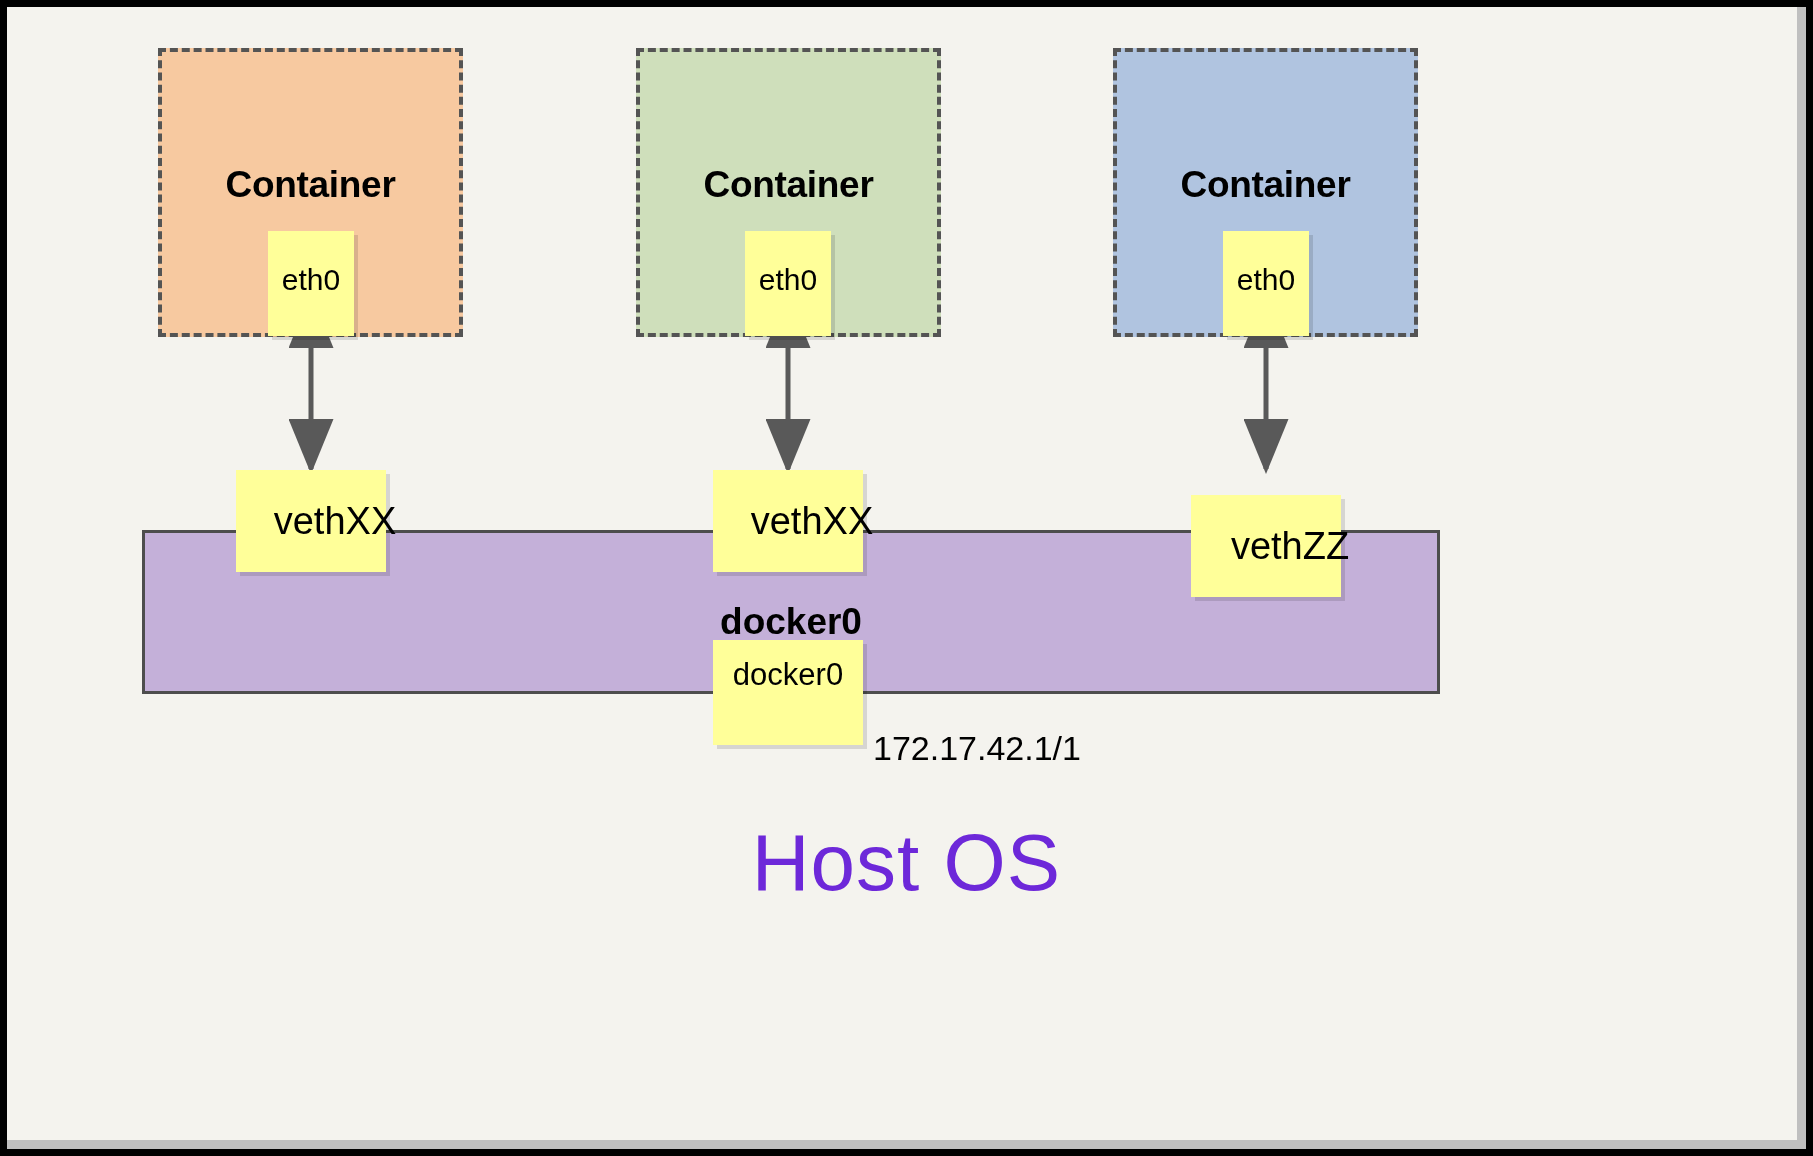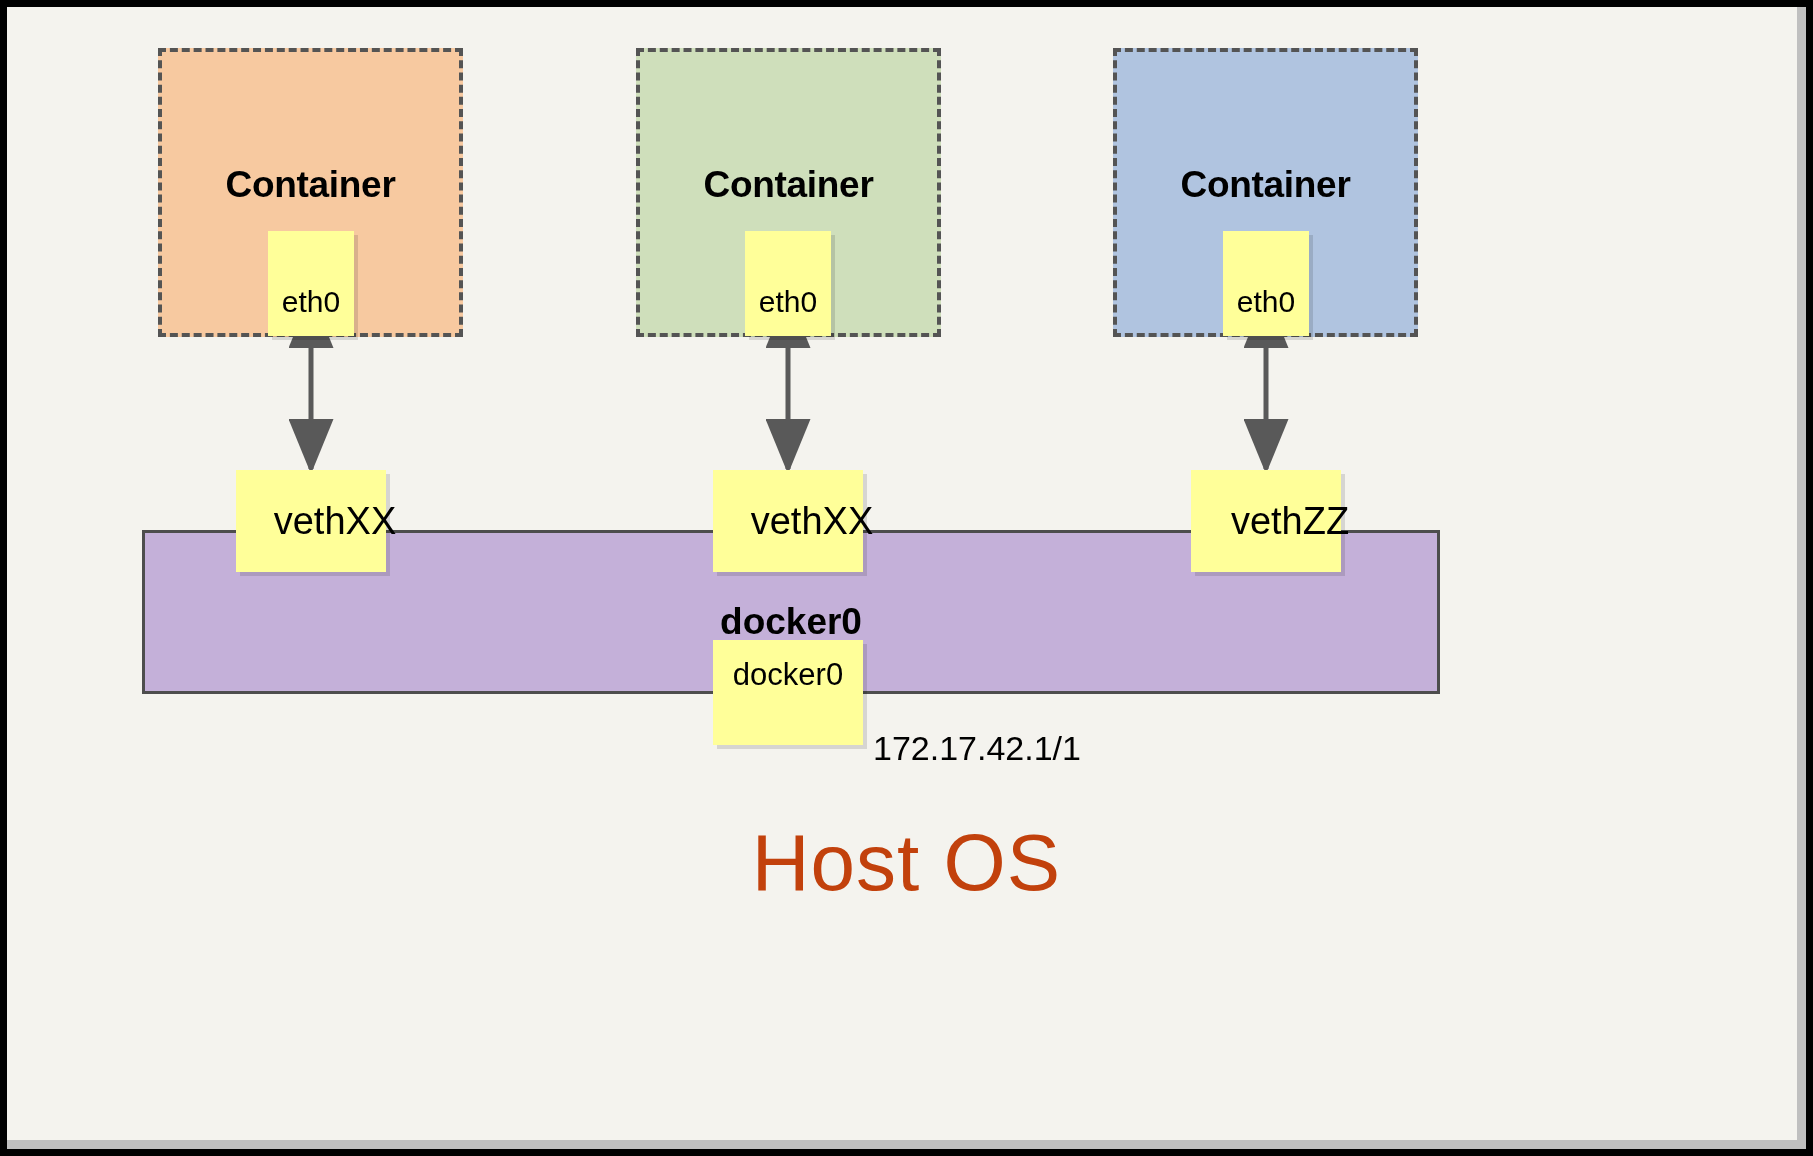--- a/index.html
+++ b/index.html
@@ -77,21 +77,21 @@
     display: flex;
     align-items: center;
     justify-content: center;
     font-size: 30px;
     color: #000000;
     box-sizing: border-box;
   }
   .ybox.eth {
     width: 86px;
     height: 105px;
-    padding-top: 54px;
+    padding-top: 32px;
     align-items: flex-start;
   }
   .ybox.veth {
     width: 150px;
     height: 102px;
     font-size: 38px;
     padding-left: 48px;
   }
   .ybox.dockerif {
     width: 150px;
@@ -145,21 +145,21 @@
 
   
   #host-os {
     position: absolute;
     left: 0;
     top: 810px;
     width: 1799px;
     text-align: center;
     font-size: 80px;
     font-weight: 300;
-    color: #c2410c;
+    color: #6d28d9;
     letter-spacing: 1px;
   }
 </style>
 </head>
 <body>
 
 <div id="canvas">
   <div id="page">
 
     <div id="docker0-bar">
@@ -203,21 +203,21 @@
     <div class="ybox eth" style="left:1216px; top:224px;">
       <span>eth0</span>
     </div>
 
     <div class="ybox veth" style="left:229px; top:463px;">
       <span>vethXX</span>
     </div>
     <div class="ybox veth" style="left:706px; top:463px;">
       <span>vethXX</span>
     </div>
-    <div class="ybox veth" style="left:1184px; top:463px;">
+    <div class="ybox veth" style="left:1184px; top:488px;">
       <span>vethZZ</span>
     </div>
 
     <div class="ybox dockerif" style="left:706px; top:633px;">
       <span>docker0</span>
     </div>
 
     <div id="ip-label">172.17.42.1/1</div>
 
     <div id="host-os">Host OS</div>

